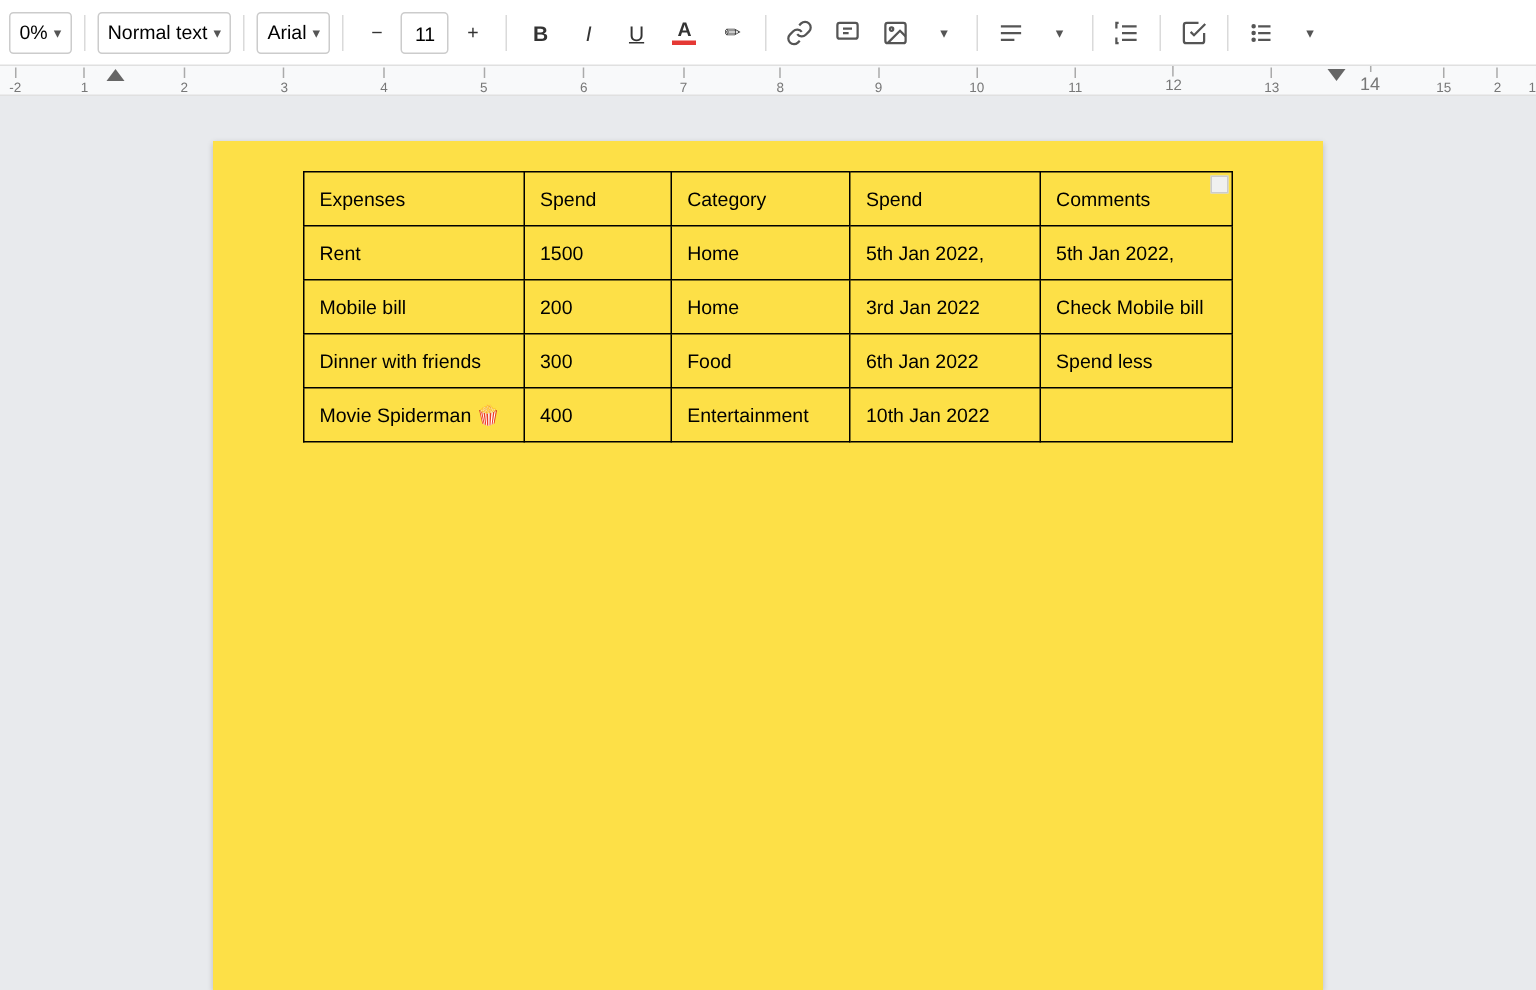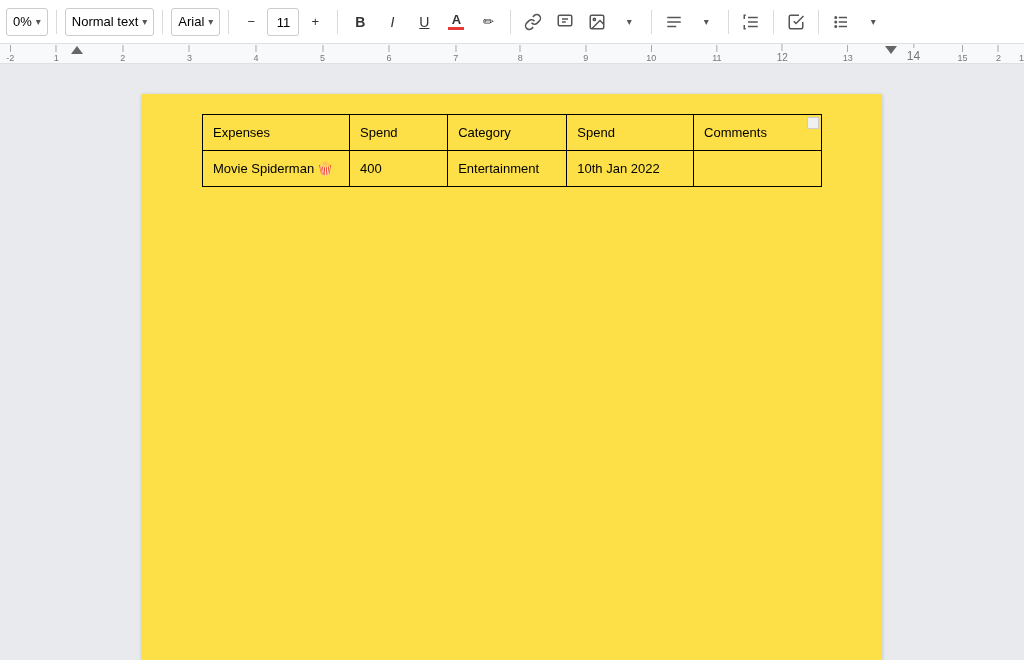--- a/index.html
+++ b/index.html
@@ -388,20 +388,41 @@
         <td class="header-cell">Spend</td>
         <td class="header-cell" style="position:relative;">
           <span>Comments</span>
           <div class="scroll-indicator"></div>
         </td>
       </tr>
 
       </tbody>
         <tbody id="table-body">
           <tr>
+            <td>Rent</td>
+            <td>1500</td>
+            <td>Home</td>
+            <td>5th Jan 2022,</td>
+            <td>5th Jan 2022,</td>
+          </tr>
+          <tr>
+            <td>Mobile bill</td>
+            <td>200</td>
+            <td>Home</td>
+            <td>3rd Jan 2022</td>
+            <td>Check Mobile bill</td>
+          </tr>
+          <tr>
+            <td>Dinner with friends</td>
+            <td>300</td>
+            <td>Food</td>
+            <td>6th Jan 2022</td>
+            <td>Spend less</td>
+          </tr>
+          <tr>
             <td>Movie Spiderman 🍿</td>
             <td>400</td>
             <td>Entertainment</td>
             <td>10th Jan 2022</td>
             <td></td>
           </tr>
         </tbody>
     </table>
 
   </div>

